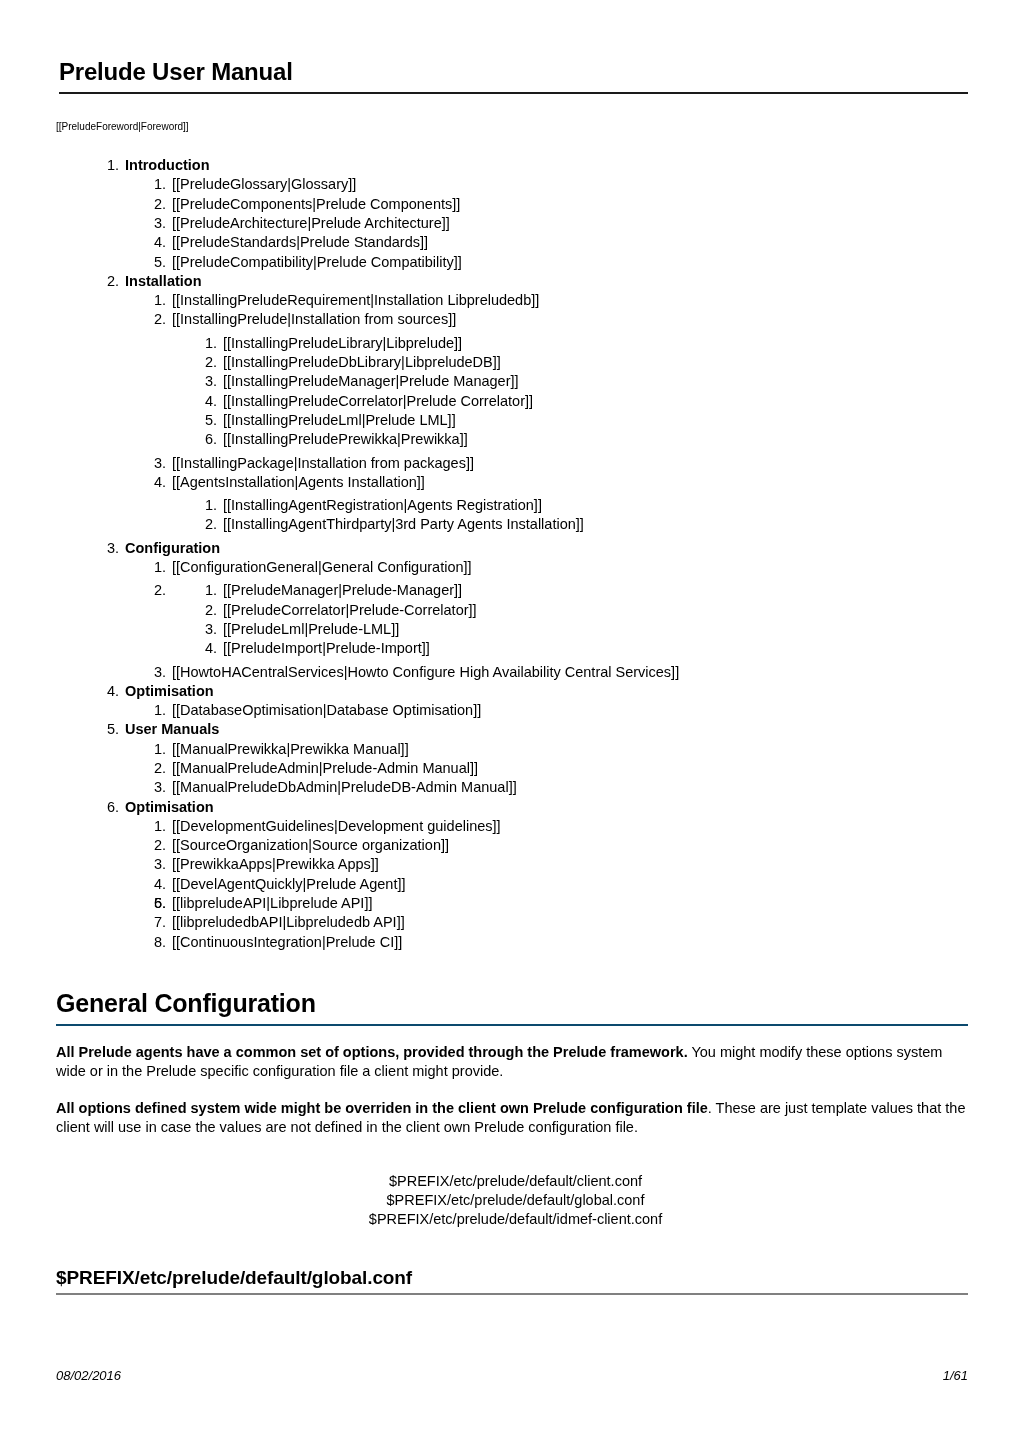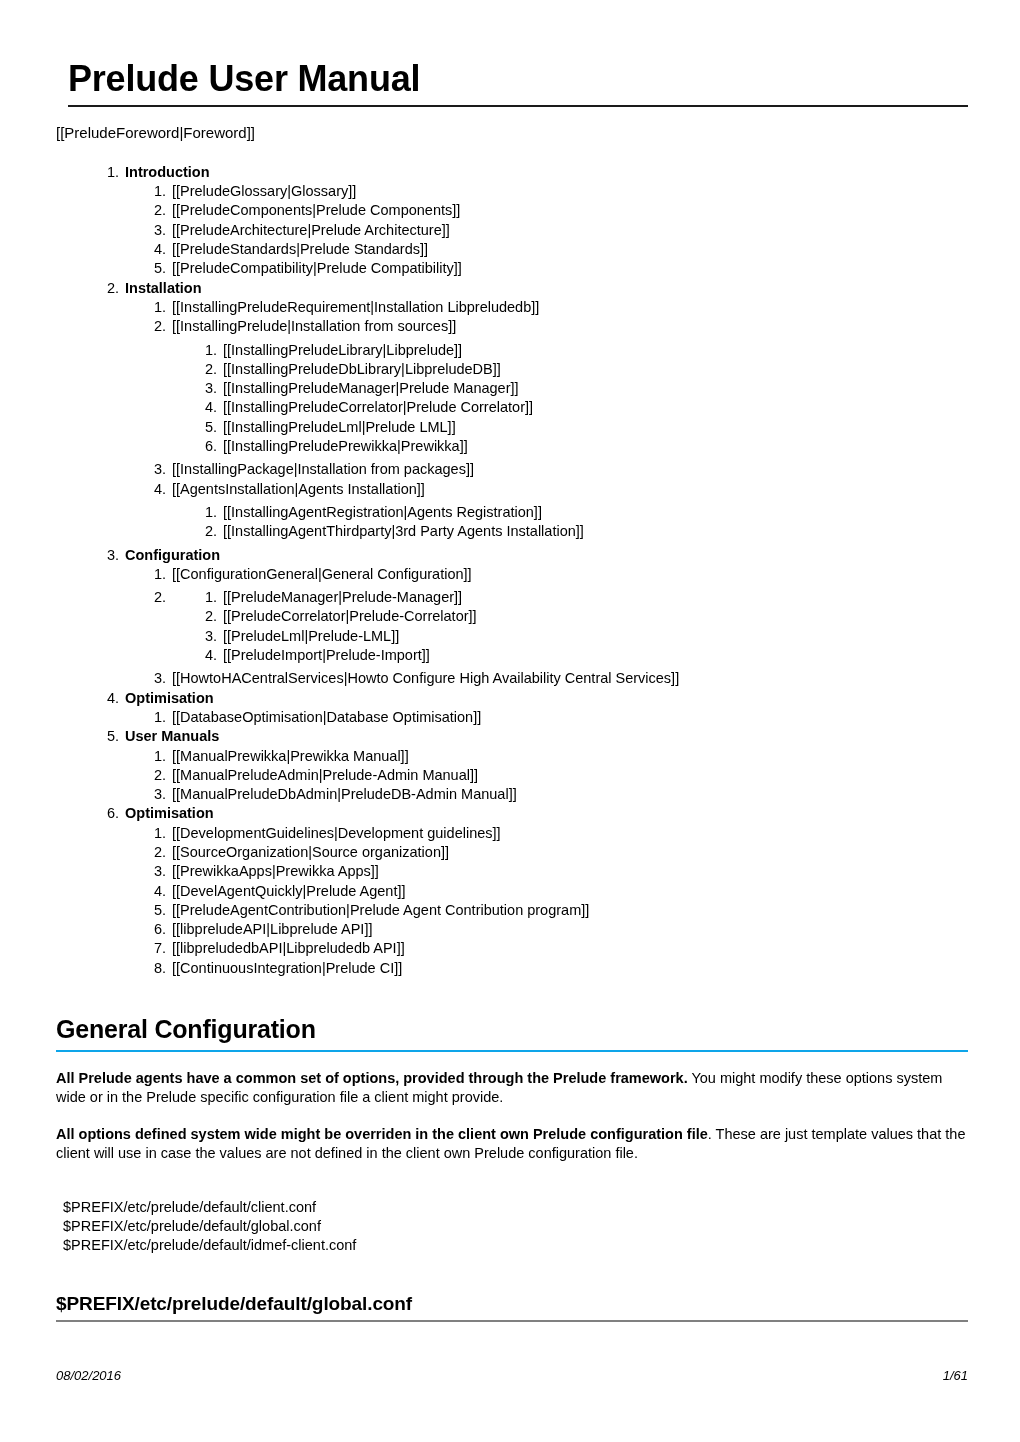--- a/index.html
+++ b/index.html
@@ -21,56 +21,56 @@
   }
   .content {
     position: absolute;
     left: 56px;
     top: 58px;
     width: 912px;
   }
 
   
   h1.doc-h1 {
-    font-size: 36px;
+    font-size: 24px;
     font-weight: bold;
     line-height: 1.15;
-    margin: 0 0 0 12px;
+    margin: 0 0 0 3px;
     padding: 0 0 6px 0;
     border-bottom: 2px solid #1a1a1a;
     letter-spacing: -0.2px;
   }
   h2.doc-h2 {
     font-size: 25px;
     font-weight: bold;
     line-height: 1.15;
     margin: 0;
     padding: 0 0 6px 0;
-    border-bottom: 2px solid #0ea5e9;
+    border-bottom: 2px solid #0c4a6e;
     letter-spacing: -0.2px;
   }
   h3.doc-h3 {
     font-size: 19px;
     font-weight: bold;
     line-height: 1.15;
     margin: 0;
     padding: 0 0 5px 0;
     border-bottom: 2px solid #808080;
     letter-spacing: -0.1px;
   }
 
   
   p.doc-p {
     font-size: 14.5px;
     line-height: 19.5px;
     margin: 0;
   }
   .foreword {
-    margin-top: 16px;
-    font-size: 15px;
+    margin-top: 23px;
+    font-size: 10px;
     line-height: 19.5px;
   }
   .spacer-toc { height: 20px; }
   .gap-h2 { height: 37px; }
   .gap-para { height: 17px; }
 
   
   ol.toc {
     margin: 0;
     padding: 0;
@@ -130,21 +130,21 @@
   }
 
   
   .filelist {
     margin: 0;
     padding: 0;
     list-style: none;
     font-size: 14.5px;
     line-height: 19.3px;
   }
-  .filelist li { margin-left: 7px; }
+  .filelist li { margin-left: 7px; text-align: center; }
 
   
   .footer {
     position: absolute;
     left: 56px;
     top: 1368px;
     width: 912px;
     display: flex;
     justify-content: space-between;
     align-items: baseline;
@@ -206,21 +206,21 @@
         <li class="lvl1"><span class="num"></span><span class="txt">User Manuals</span><ol class="lvl2list">
             <li class="lvl2"><span class="num"></span><span class="txt">[[ManualPrewikka|Prewikka Manual]]</span></li>
             <li class="lvl2"><span class="num"></span><span class="txt">[[ManualPreludeAdmin|Prelude-Admin Manual]]</span></li>
             <li class="lvl2"><span class="num"></span><span class="txt">[[ManualPreludeDbAdmin|PreludeDB-Admin Manual]]</span></li>
           </ol></li>
         <li class="lvl1"><span class="num"></span><span class="txt">Optimisation</span><ol class="lvl2list">
             <li class="lvl2"><span class="num"></span><span class="txt">[[DevelopmentGuidelines|Development guidelines]]</span></li>
             <li class="lvl2"><span class="num"></span><span class="txt">[[SourceOrganization|Source organization]]</span></li>
             <li class="lvl2"><span class="num"></span><span class="txt">[[PrewikkaApps|Prewikka Apps]]</span></li>
             <li class="lvl2"><span class="num"></span><span class="txt">[[DevelAgentQuickly|Prelude Agent]]</span></li>
-            <li class="lvl2"><span class="num"></span><span class="txt">[[PreludeAgentContribution|Prelude Agent Contribution program]]</span></li>
+            <li class="lvl2"><span class="num"></span></li>
             <li class="lvl2"><span class="num"></span><span class="txt">[[libpreludeAPI|Libprelude API]]</span></li>
             <li class="lvl2"><span class="num"></span><span class="txt">[[libpreludedbAPI|Libpreludedb API]]</span></li>
             <li class="lvl2"><span class="num"></span><span class="txt">[[ContinuousIntegration|Prelude CI]]</span></li>
           </ol></li>
       </ol>
 
     <div class="gap-h2"></div>
 
     <h2 class="doc-h2">General Configuration</h2>
 

